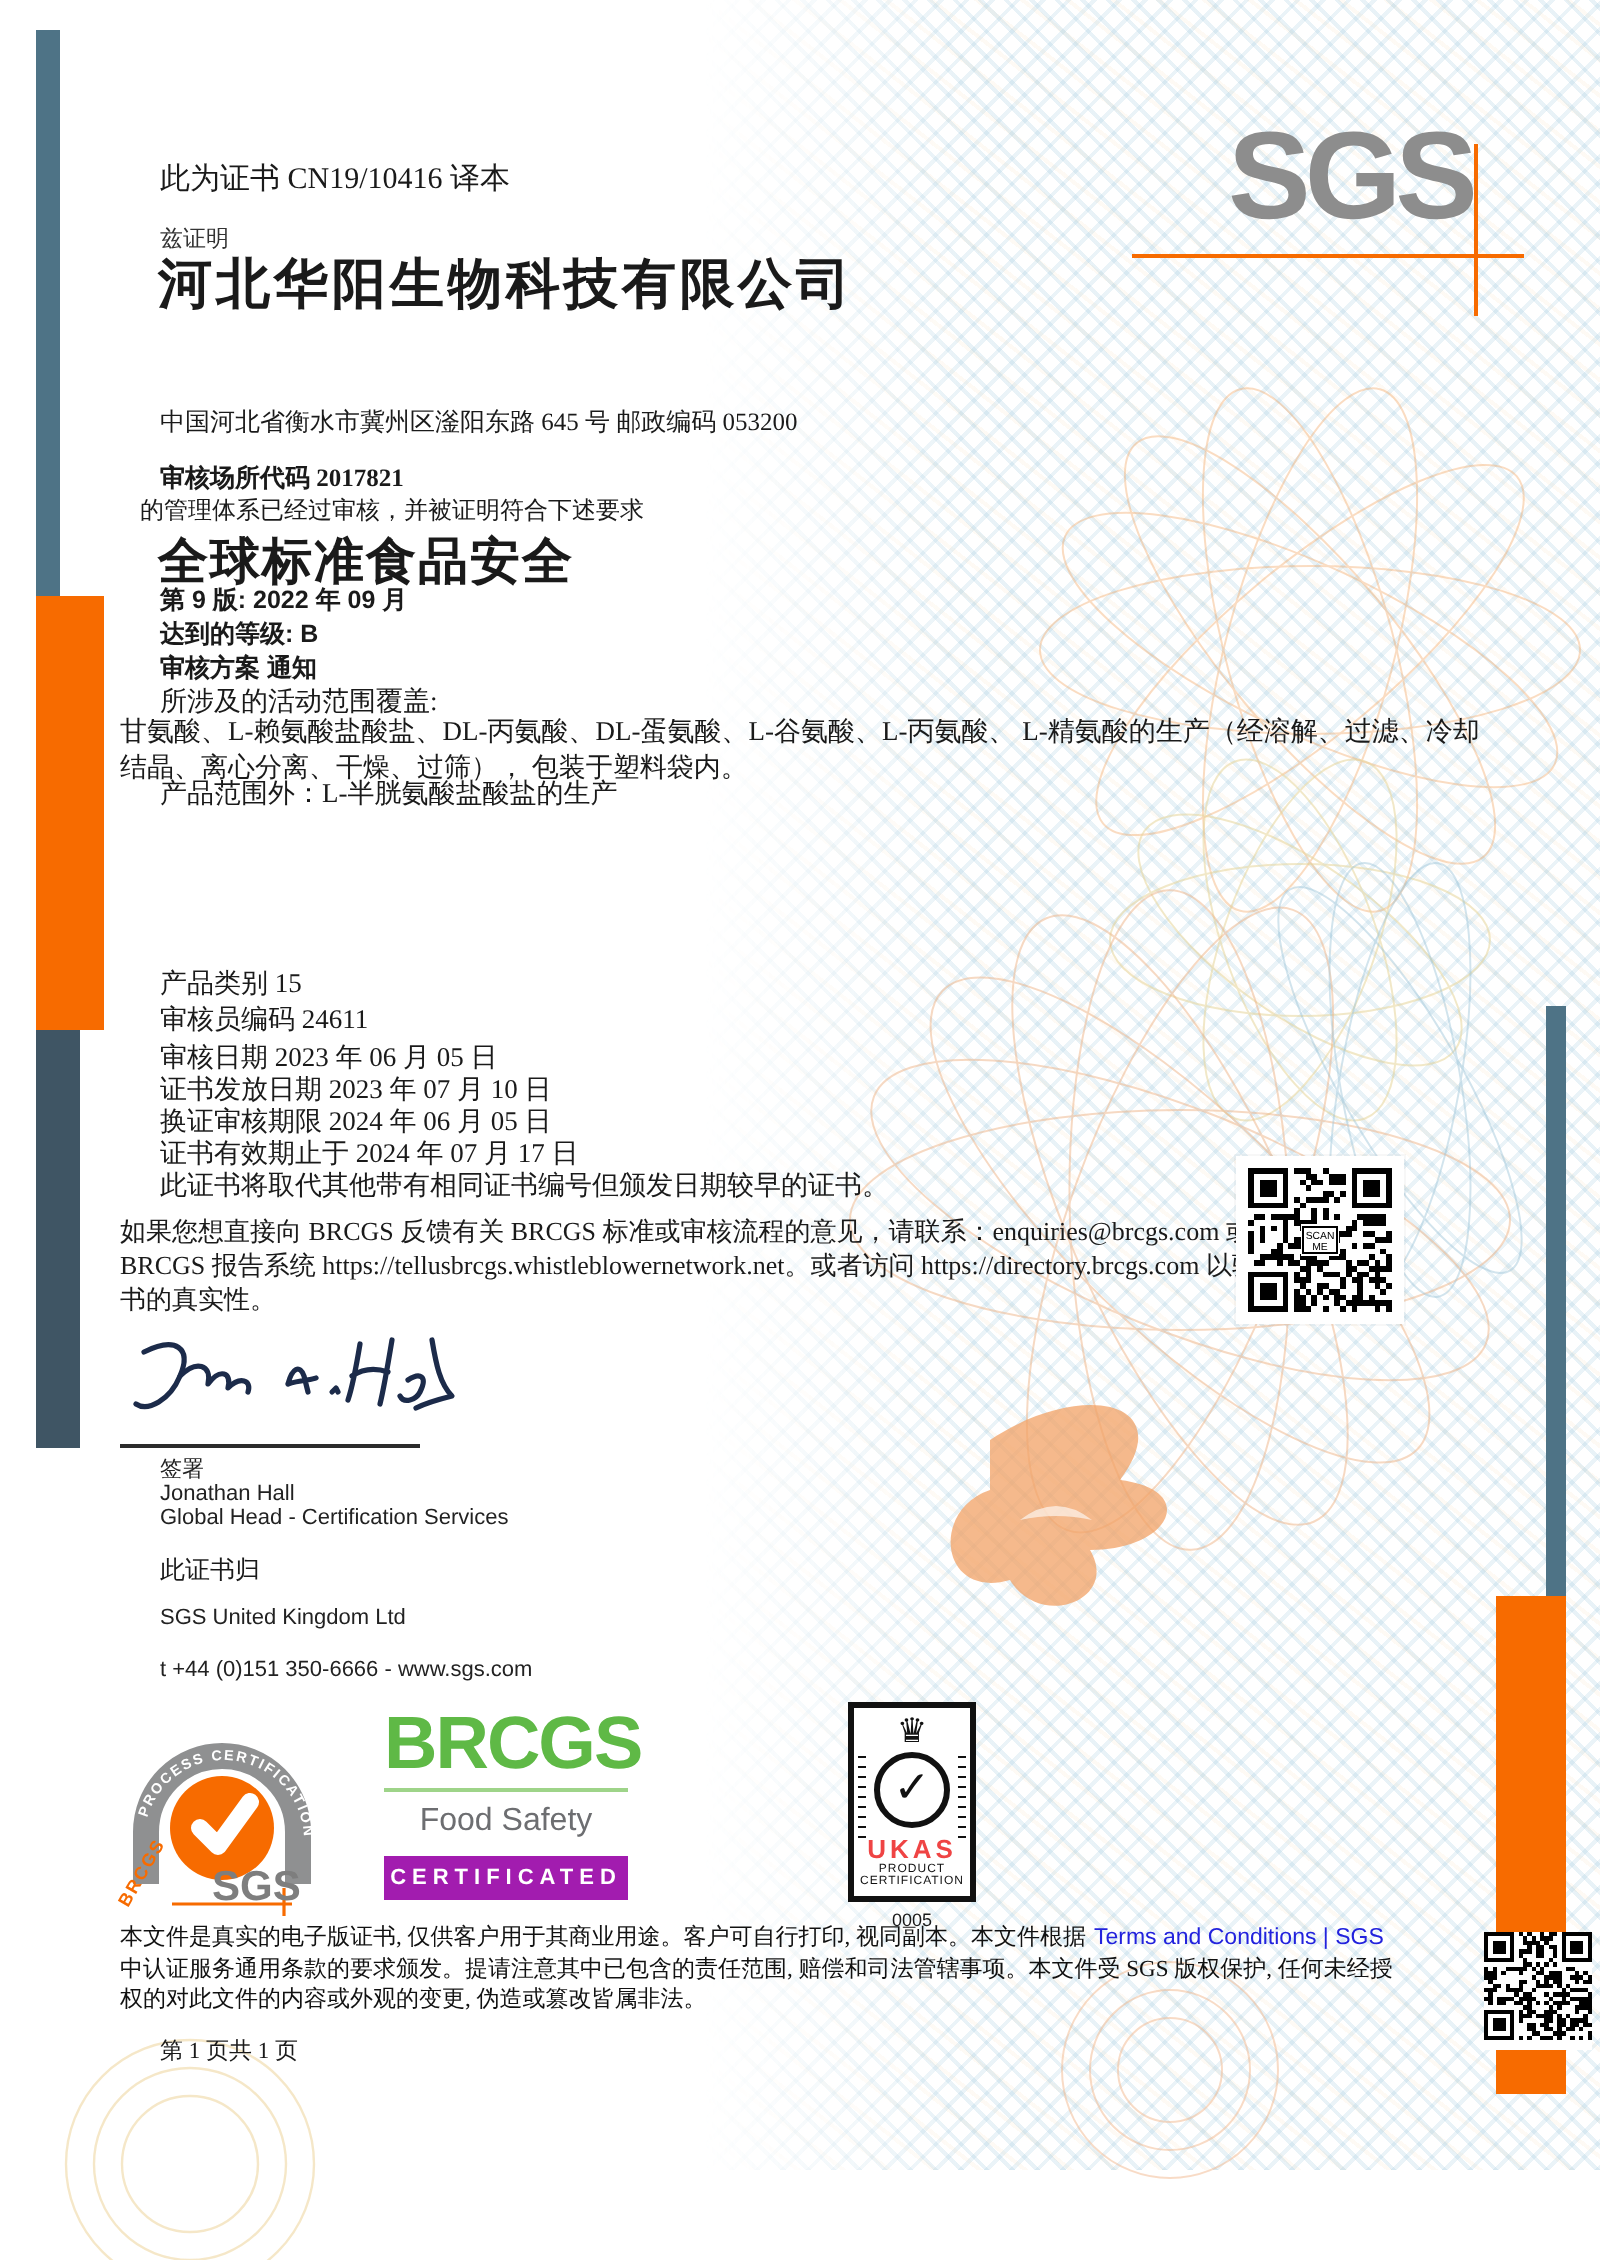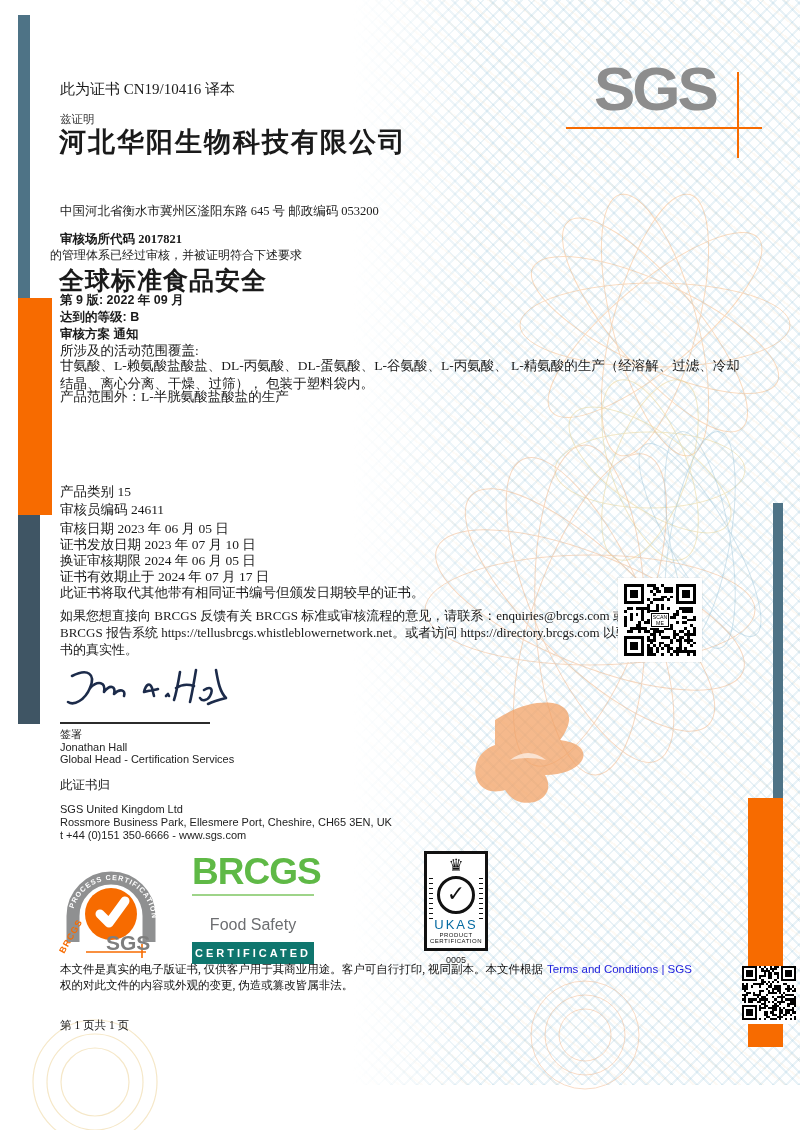--- a/index.html
+++ b/index.html
@@ -11,21 +11,21 @@
     background:
       repeating-linear-gradient(45deg, rgba(141,191,216,.20) 0 2px, transparent 2px 9px),
       repeating-linear-gradient(-45deg, rgba(141,191,216,.18) 0 2px, transparent 2px 9px),
       repeating-linear-gradient(38deg, rgba(244,204,150,.10) 0 2px, transparent 2px 14px);
     -webkit-mask-image:linear-gradient(to right, transparent 0, #000 130px);
     mask-image:linear-gradient(to right, transparent 0, #000 130px);}
   .deco-svg{left:0;top:0;width:800px;height:1130px;pointer-events:none;}
   
   .bar{pointer-events:none;}
   
-  .t{white-space:nowrap;}
+  .t{white-space:nowrap;margin-left:20px;}
   .trans-note{left:60px;top:80px;font-size:15px;}
   .certify{left:60px;top:112px;font-size:11.5px;color:#333;}
   .company{left:59px;top:124px;font-size:27px;font-weight:bold;letter-spacing:2px;}
   .address{left:60px;top:203px;font-size:12.5px;}
   .sitecode{left:60px;top:231px;font-size:12.5px;font-weight:bold;}
   .audited{left:50px;top:247px;font-size:12px;}
   .standard{left:59px;top:264px;font-size:25px;font-weight:bold;font-family:"Liberation Sans","DejaVu Sans",sans-serif;letter-spacing:1px;}
   .bline{left:60px;font-size:12.5px;font-weight:bold;font-family:"Liberation Sans","DejaVu Sans",sans-serif;}
   .scope{left:60px;font-size:13.5px;width:685px;white-space:normal;}
   .plain{left:60px;font-size:13.5px;}
@@ -38,30 +38,30 @@
   .pagenote{left:60px;top:1018px;font-size:11.5px;}
   
   .sgs-word{left:594px;top:58px;font-size:62px;font-weight:bold;color:#8d8d8d;
             font-family:"Liberation Sans","DejaVu Sans",sans-serif;letter-spacing:-3px;line-height:1;}
   .sgs-hline{left:566px;top:127px;width:196px;height:2px;background:#f76b00;}
   .sgs-vline{left:737px;top:72px;width:2px;height:86px;background:#f76b00;}
   
   .brcgs{left:192px;top:853px;width:122px;text-align:center;font-family:"Liberation Sans","DejaVu Sans",sans-serif;}
   .brcgs-title{font-size:37px;font-weight:bold;color:#5fb946;letter-spacing:-1px;line-height:1;}
   .brcgs-divider{margin-top:4px;height:2px;background:#9ed489;}
-  .brcgs-sub{margin-top:20px;font-size:16px;color:#6d6e71;}
-  .brcgs-badge{margin-top:8px;background:#0f766e;color:#fff;font-size:11px;font-weight:bold;
+  .brcgs-sub{margin-top:6px;font-size:16px;color:#6d6e71;}
+  .brcgs-badge{margin-top:8px;background:#a21caf;color:#fff;font-size:11px;font-weight:bold;
                letter-spacing:3px;padding:5px 0;}
   
   .ukas{left:424px;top:851px;width:58px;border:3px solid #111;background:#fff;text-align:center;
         font-family:"Liberation Sans","DejaVu Sans",sans-serif;padding:3px 0 4px 0;position:absolute;}
   .ukas .crown{font-size:17px;line-height:1;color:#111;}
   .ukas .circle{margin:2px auto 0;width:32px;height:32px;border:3px solid #111;border-radius:50%;
                 font-size:22px;font-weight:bold;line-height:30px;color:#111;}
-  .ukas .name{font-size:13px;font-weight:normal;letter-spacing:2px;margin-top:3px;color:#0369a1;}
+  .ukas .name{font-size:13px;font-weight:bold;letter-spacing:2px;margin-top:3px;color:#ef4444;}
   .ukas .sub{font-size:6px;letter-spacing:.5px;color:#111;}
   .ukas-num{left:424px;top:955px;width:64px;text-align:center;font-size:9px;font-weight:normal;
             font-family:"Liberation Sans","DejaVu Sans",sans-serif;}
   .ukas .ticks{position:absolute;top:24px;width:4px;height:44px;
     background:repeating-linear-gradient(to bottom,#111 0 1px,transparent 1px 5px);}
   
   .qr{background:#fff;padding:6px;box-shadow:0 0 0 1px rgba(0,0,0,.03);}
   .qr svg{display:block;}
 </style>
 </head>
@@ -158,21 +158,20 @@
       <path d="M158,8 C160,20 162,30 168,36 C160,38 154,40 150,42"></path>
     </g>
   </svg>
   <div class="abs sig-rule"></div>
   <div class="abs t small" style="left:60px;top:727px;font-family:'Liberation Serif',serif;">签署</div>
   <div class="abs t small" style="left:60px;top:741px;">Jonathan Hall</div>
   <div class="abs t small" style="left:60px;top:753px;">Global Head - Certification Services</div>
 
   <div class="abs t" style="left:60px;top:777px;font-size:12.5px;">此证书归</div>
   <div class="abs t small" style="left:60px;top:803px;">SGS United Kingdom Ltd</div>
-  <div class="abs t small" style="left:60px;top:816px;">Rossmore Business Park, Ellesmere Port, Cheshire, CH65 3EN, UK</div>
   <div class="abs t small" style="left:60px;top:829px;">t +44 (0)151 350-6666 - www.sgs.com</div>
 
   <svg class="abs" style="left:56px;top:850px;" width="108" height="110" viewBox="0 0 108 110">
     <defs>
         <path id="arcpath" d="M16,70 A40,40 0 0 1 96,70" fill="none"></path>
       </defs>
     <path d="M17,92 L17,66 A38,38 0 0 1 93,66 L93,92" fill="none" stroke="#8f9091" stroke-width="13"></path>
     <text font-family="Liberation Sans, sans-serif" font-size="7.2" fill="#ffffff" font-weight="bold" letter-spacing="1">
       <textPath href="#arcpath" startOffset="9%">PROCESS CERTIFICATION</textPath>
     </text>
@@ -418,20 +417,21 @@
       </g>
       <rect x="9.2" y="9.8" width="6.6" height="5.4" fill="#fff"></rect>
       <rect x="9.6" y="10.2" width="5.8" height="4.6" fill="none" stroke="#000" stroke-width="0.35"></rect>
       <text x="12.5" y="12.3" text-anchor="middle" font-family="Liberation Sans, sans-serif" font-size="1.8" fill="#000">SCAN</text>
       <text x="12.5" y="14.2" text-anchor="middle" font-family="Liberation Sans, sans-serif" font-size="1.8" fill="#000">ME</text>
     </svg>
   </div>
 
   <div class="abs fineprint">
     <div class="line"><span>本文件是真实的电子版证书, 仅供客户用于其商业用途。客户可自行打印, 视同副本。本文件根据</span><a class="terms-link">Terms and Conditions | SGS</a></div>
+    <div class="line">中认证服务通用条款的要求颁发。提请注意其中已包含的责任范围, 赔偿和司法管辖事项。本文件受 SGS 版权保护, 任何未经授</div>
     <div class="line">权的对此文件的内容或外观的变更, 伪造或篡改皆属非法。</div>
   </div>
   <div class="abs t pagenote">第 1 页共 1 页</div>
 
   <div class="abs" style="left:742px;top:966px;background:#fff;">
     <svg width="54" height="54" viewBox="0 0 25 25" shape-rendering="crispEdges">
       <rect x="0" y="0" width="25" height="25" fill="#fff"></rect>
       <g class="qr-modules" fill="#000">
           <rect x="8" y="0" width="1" height="1"></rect>
           <rect x="10" y="0" width="1" height="1"></rect>

